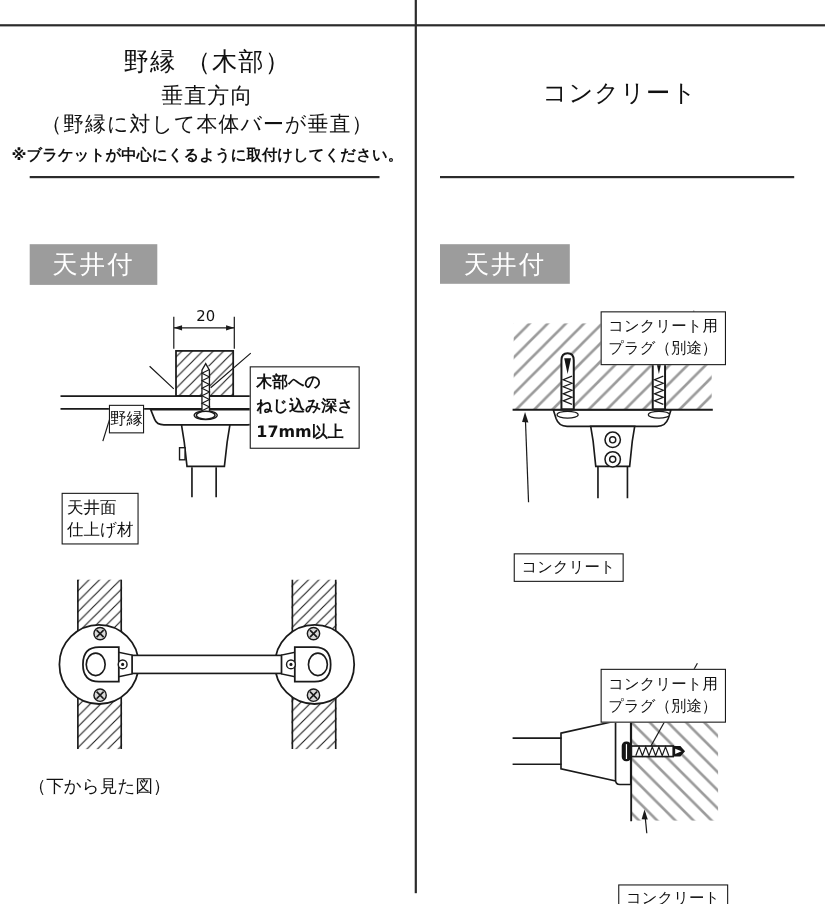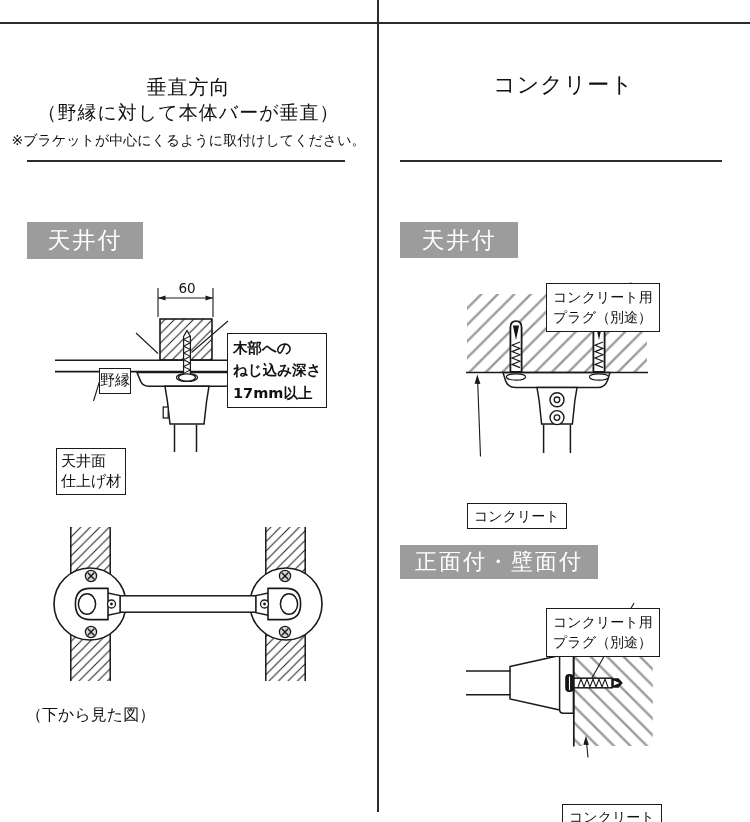--- a/index.html
+++ b/index.html
@@ -34,23 +34,24 @@
       </pattern>
       <pattern id="hGB" width="16.5" height="16.5" patternUnits="userSpaceOnUse">
         <path d="M-3,13.5 L3,19.5 M0,0 L16.5,16.5 M13.5,-3 L19.5,3" stroke="#9b9b9b" stroke-width="2.4"></path>
       </pattern>
     </defs>
   </svg>
 
   <div class="abs" style="left:0;top:22px;width:750px;height:2px;background:#2b2b2b;"></div>
   <div class="abs" style="left:377px;top:0;width:1.5px;height:812px;background:#2b2b2b;"></div>
 
+  <div class="title-l" style="top:41px;">野縁 （木部）</div>
   <div class="title-l" style="top:100px;font-size:19px;">（野縁に対して本体バーが垂直）</div>
   <div class="title-l" style="top:74px;font-size:20px;">垂直方向</div>
-  <div class="title-l" style="top:132px;font-size:14px;letter-spacing:0;">※ブラケットが中心にくるように取付けしてください。</div>
+  <div class="title-l" style="top:132px;font-size:14px;letter-spacing:0;font-weight:bold;">※ブラケットが中心にくるように取付けしてください。</div>
   <div class="rule" style="left:27px;top:160px;width:318px;"></div>
 
   <div class="badge" style="left:27px;top:177px;width:116px;height:37px;">
       <span>天井付</span>
     </div>
 
   <svg style="left:40px;top:275px;" width="300" height="185" viewBox="40 275 300 185">
     <g>
       <path class="ln" stroke-width="1.1" d="M158,288 V317 M213,288 V317 M158,298 H213"></path>
       <polygon points="158,298 165.5,295.6 165.5,300.4" fill="#1a1a1a"></polygon>
@@ -69,21 +70,21 @@
       <rect x="183.6" y="333" width="6.8" height="42" fill="#fff"></rect>
       <path class="ln" stroke-width="1.05" d="M190.4,336 L183.6,339.4 L190.4,342.8 L183.6,346.2 L190.4,349.6 L183.6,353 L190.4,356.4 L183.6,359.8 L190.4,363.2 L183.6,366.6 L190.4,370 L183.6,373.4"></path>
       <path class="ln" stroke-width="1.2" d="M183.6,374.5 V336.5 L187,330.5 L190.4,336.5 V374.5"></path>
       <ellipse cx="187" cy="377.5" rx="8.5" ry="3.6" class="wfill" stroke-width="1.4"></ellipse>
     </g>
     <path class="wfill" stroke-width="1.5" d="M165,386.2 L209,386.2 L206.5,402 L204,424 L170,424 L167.5,402 Z"></path>
     <rect x="163.2" y="407" width="5" height="11" class="wfill" stroke-width="1.25"></rect>
     <path class="ln" stroke-width="1.5" d="M174.5,424.8 V452 M196.5,424.8 V452"></path>
   </svg>
 
-  <div class="abs ctr" style="left:163px;top:280px;width:48px;font-size:13.5px;">60</div>
+  <div class="abs ctr" style="left:163px;top:280px;width:48px;font-size:13.5px;">20</div>
   <div class="lblbox" style="left:99px;top:321px;font-size:15px;padding:1px 0;"><span>野縁</span></div>
   <div class="lblbox" style="left:227px;top:286px;font-size:14.5px;line-height:1.55;padding:3px 5px;font-weight:bold;">
     <div>木部への</div>
     <div>ねじ込み深さ</div>
     <div>17mm以上</div>
   </div>
   <div class="lblbox" style="left:56px;top:401px;font-size:15px;line-height:1.35;padding:2px 4px;">
     <div>天井面</div>
     <div>仕上げ材</div>
   </div>
@@ -176,23 +177,20 @@
       <polygon points="477.3,374.5 480.4,384 474.6,383.7" fill="#1a1a1a"></polygon>
     </g>
   </svg>
 
   <div class="lblbox" style="left:546px;top:236px;font-size:14px;line-height:1.45;padding:3px 6px;">
     <div>コンクリート用</div>
     <div>プラグ（別途）</div>
   </div>
   <div class="lblbox" style="left:467px;top:456px;font-size:14px;padding:2px 6px;"><span>コンクリート</span></div>
 
-  <div class="badge" style="left:400px;top:500px;width:198px;height:34px;font-size:22px;">
-      <span>正面付・壁面付</span>
-    </div>
 
   <svg style="left:455px;top:600px;" width="205" height="195" viewBox="455 600 205 195">
     <g>
       <rect x="573.8" y="620" width="79" height="126" fill="#fff"></rect>
       <rect x="573.8" y="620" width="79" height="126" fill="url(#hGB)"></rect>
     </g>
     <path class="ln" stroke-width="1.7" d="M573.8,620 V746.5"></path>
     <path class="ln" stroke-width="1.1" d="M634,603 L590.5,680.5"></path>
     <polygon points="510,666.5 559.8,655.5 559.8,710 510,699" class="wfill" stroke-width="1.5"></polygon>
     <path class="wfill" stroke-width="1.5" d="M573.4,652.4 L563.5,652.4 Q559.6,652.4 559.6,656.2 L559.6,709.4 Q559.6,713.2 563.5,713.2 L573.4,713.2 Z"></path>

